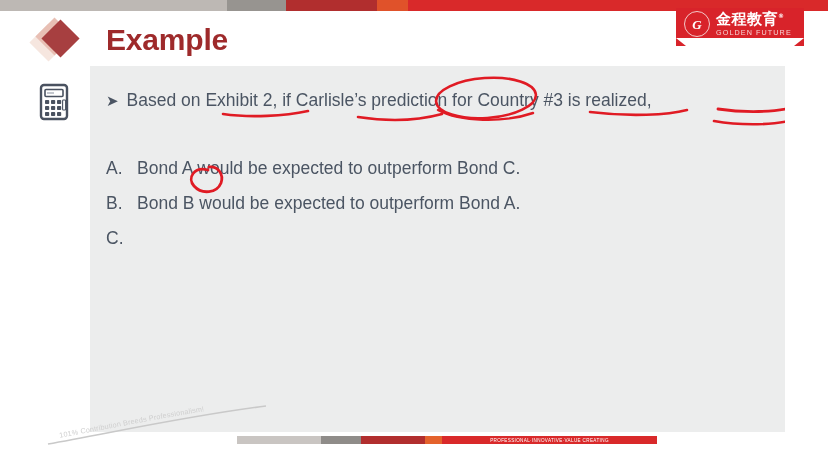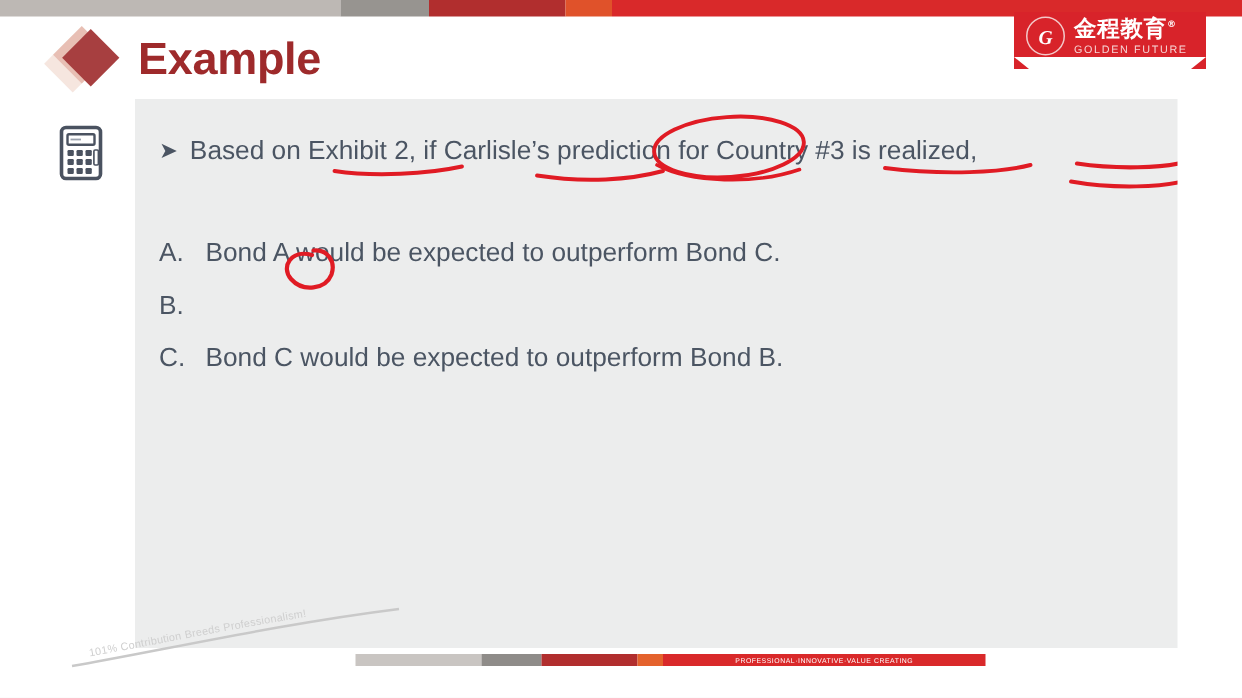--- a/index.html
+++ b/index.html
@@ -15,21 +15,21 @@
     background: #ffffff;
   }
 
   
   .topbar { position: absolute; left: 0; top: 0; width: 828px; height: 11px; display: flex; }
   .topbar .seg { height: 100%; }
 
   
   .title-row {
     position: absolute; left: 34px; top: 18px;
-    display: flex; align-items: center; gap: 12px;
+    display: flex; align-items: center; gap: 26px;
   }
   .diamond-wrap { position: relative; width: 46px; height: 44px; }
   .dmd { position: absolute; width: 27px; height: 27px; transform: rotate(45deg); }
   .dmd.d1 { left: 1px;  top: 11px; background: #f6e6df; }
   .dmd.d2 { left: 7px;  top: 5px;  background: #e8bfb4; }
   .dmd.d3 { left: 13px; top: 7px;  background: #a73f40; }
   .slide-title {
     font-size: 30px; font-weight: bold; color: #9e2a2b;
     letter-spacing: -0.2px; line-height: 1;
   }
@@ -178,24 +178,24 @@
       </div>
     </div>
 
     <div class="opts">
       <div class="opt">
         <span class="lbl">A.</span>
         <span>Bond A would be expected to outperform Bond C.</span>
       </div>
       <div class="opt">
         <span class="lbl">B.</span>
+        <span>Bond B would be expected to outperform Bond A.</span>
       </div>
       <div class="opt">
         <span class="lbl">C.</span>
-        <span>Bond C would be expected to outperform Bond B.</span>
       </div>
     </div>
 
     <svg class="ink" style="left:0;top:0;width:695px;height:366px" viewBox="0 0 695 366">
       <g fill="none" stroke="#e01b24" stroke-linecap="round" stroke-linejoin="round">
 
         <path d="M133 48 C 160 52, 195 50, 218 45" stroke-width="2.6"></path>
 
         <path d="M268 51 C 300 56, 330 54, 352 48" stroke-width="2.6"></path>
 

